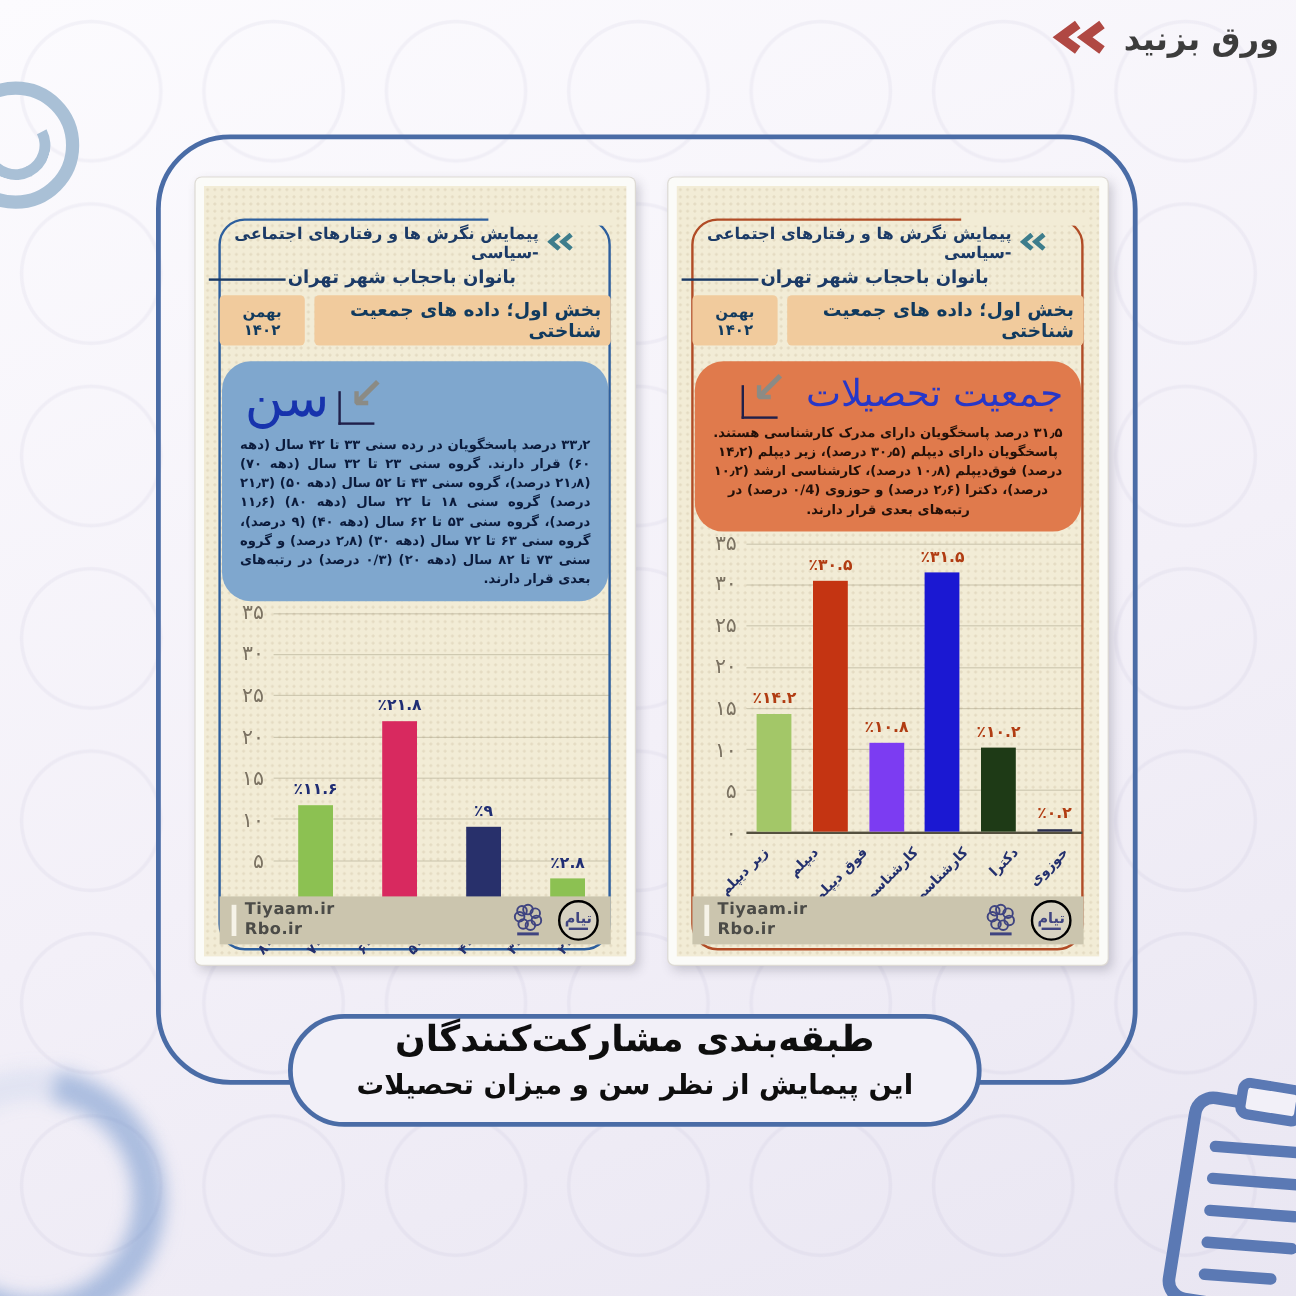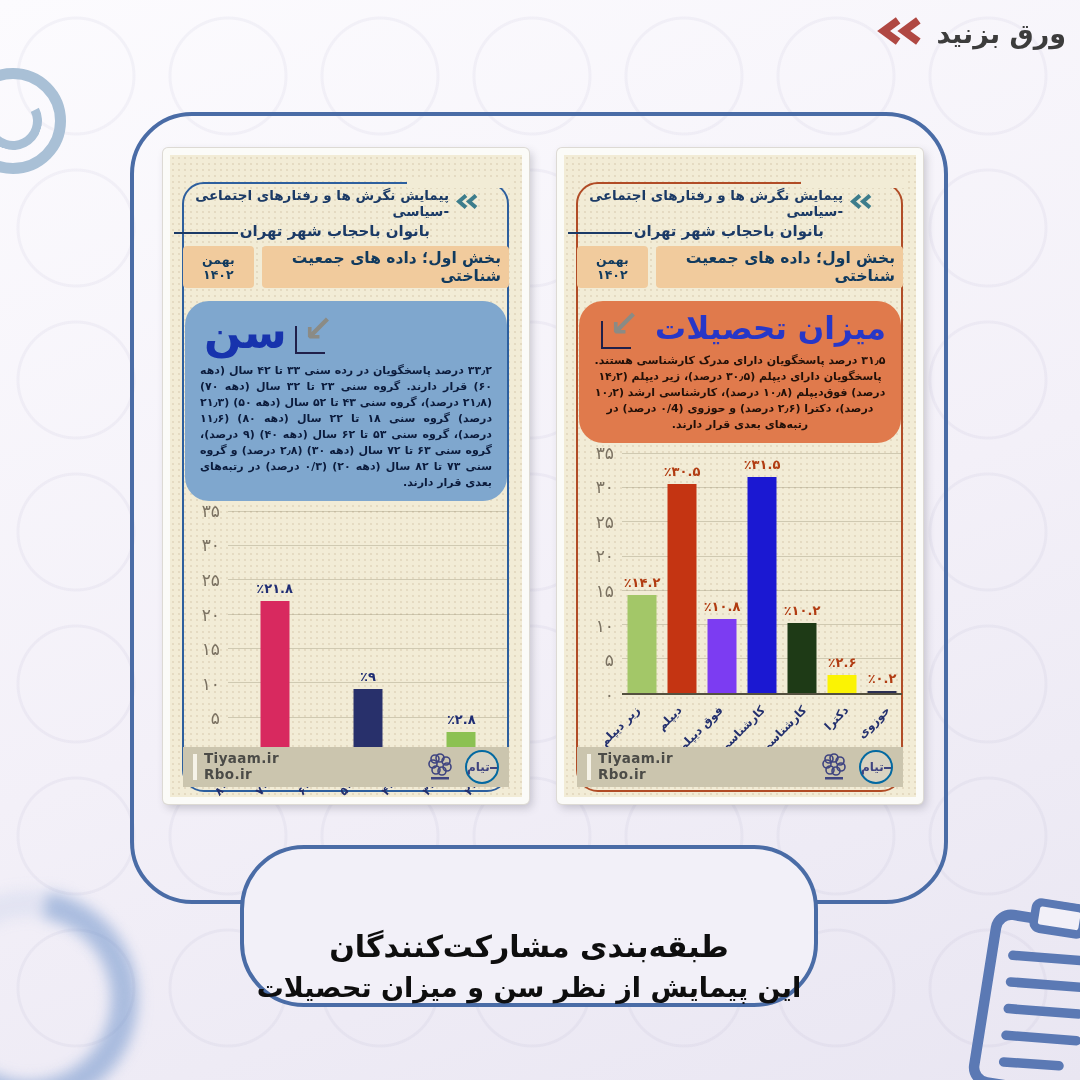--- a/index.html
+++ b/index.html
@@ -22,26 +22,26 @@
     filter:blur(7px); transform:rotate(-35deg); }
   .clipboard { position:absolute; right:-40px; top:900px; transform:rotate(9deg); }
 
   
   .flip { position:absolute; top:16px; right:14px; display:flex; align-items:center; gap:9px; z-index:6; }
   .flip-text { font-size:27px; font-weight:bold; color:#3c3c3c; }
 
   
   .big-frame { position:absolute; left:130px; top:112px; width:818px; height:792px;
     border:4px solid #4a6ca6; border-radius:62px; z-index:1; }
-  .caption { position:absolute; left:240px; top:845px; width:578px; height:162px;
+  .caption { position:absolute; left:240px; top:845px; width:578px; height:94px;
     background:#f2f0f8; border:4px solid #4a6ca6; border-radius:64px; z-index:5;
-    display:flex; flex-direction:column; align-items:center; justify-content:flex-end; gap:8px; }
+    display:flex; flex-direction:column; align-items:center; justify-content:flex-start; gap:8px; }
   .caption div { direction:rtl; color:#0e0e0e; font-weight:bold; }
   .caption-l1 { font-size:30px; }
-  .caption-l2 { font-size:27px; }
+  .caption-l2 { font-size:23px; }
 
   
   .card { position:absolute; top:148px; width:366px; height:656px; background:#fbfbf8;
     border-radius:5px; padding:7px; z-index:3;
     box-shadow:0 0 0 1px #dddad4, 3px 4px 9px rgba(60,60,80,0.25); }
   .card-age { left:163px; --accent:#2d5f9e; }
   .card-education { left:557px; --accent:#b14c26; }
   .card-inner { position:relative; width:100%; height:100%; background-color:#f2ecd6;
     background-image:radial-gradient(rgba(135,105,60,0.13) 1px, transparent 1.4px); background-size:6px 6px;
     overflow:hidden; }
@@ -61,21 +61,21 @@
   .chip-section { font-size:15.5px; padding:3px 8px; }
   .chip-date { font-size:12.5px; padding:3px 7px; display:flex; align-items:center;text-align:center; }
 
   
   .panel { margin:13px 15px 0; border-radius:24px; padding:8px 15px 10px; direction:rtl; }
   .card-age .panel { background:#7fa7ce; }
   .card-education .panel { background:#e07a4c; }
   .panel-title-row { display:flex; align-items:center; gap:12px; }
   .card-age .panel-title-row { flex-direction:row; padding-left:4px; padding-right:10px; justify-content:flex-start; direction:ltr; }
   .card-education .panel-title-row { flex-direction:row-reverse; justify-content:flex-start; direction:ltr; }
-  .panel-title { font-weight:bold; line-height:1.1; }
+  .panel-title { font-weight:normal; line-height:1.1; }
   .card-age .panel-title { font-size:44px; color:#1733ad; }
   .card-education .panel-title { font-size:31px; color:#2737c8; }
   .arrow-box { position:relative; width:38px; height:38px; display:inline-block; }
   .arrow-glyph { position:absolute; top:-6px; left:4px; font-size:36px; font-weight:bold; color:#8b8b85; }
   .arrow-box::after { content:''; position:absolute; left:-4px; bottom:-2px; width:28px; height:26px;
     border-left:2.5px solid #20204a; border-bottom:2.5px solid #20204a; }
   .panel-body { margin-top:6px; font-size:11px; font-weight:bold; line-height:1.45; text-align:justify; }
   .card-age .panel-body { color:#0b1b3c; }
   .card-education .panel-body { color:#221008; text-align:center; }
 
@@ -96,22 +96,22 @@
     transform:rotate(-45deg); direction:rtl; white-space:nowrap;
     font-size:11.5px; font-weight:bold; color:#23306e; }
 
   
   .footer-bar { position:absolute; left:13px; right:13px; bottom:10px; height:40px; background:#cbc5ae;
     display:flex; align-items:center; justify-content:space-between; padding:0 10px; }
   .sites { display:flex; align-items:center; gap:7px; direction:ltr; }
   .site-tick { width:4px; height:26px; background:#f6f3e8; }
   .site-lines { font-size:13.5px; font-weight:bold; color:#4b4b47; line-height:1.15; letter-spacing:.4px; }
   .logos { display:flex; align-items:center; gap:8px; }
-  .logo-circle { width:34px; height:34px; border-radius:50%; border:2px solid #0369a1;
-    display:flex; align-items:center; justify-content:center; flex-direction:row; background:rgba(255,255,255,0.25); }
+  .logo-circle { width:34px; height:34px; border-radius:50%; border:2px solid #000000;
+    display:flex; align-items:center; justify-content:center; flex-direction:column; background:rgba(255,255,255,0.25); }
   .logo-circle .fa { font-size:12px; font-weight:bold; color:#3f4480; direction:rtl; line-height:1; }
   .logo-circle .rule { width:16px; height:1.5px; background:#3f4480; margin-top:2px; }
 </style>
 </head>
 <body>
 
 <div class="stage">
 
   <div class="ring-tl"></div>
   <div class="swirl-bl"></div>
@@ -185,20 +185,24 @@
             </div>
             <div class="plot">
               <div class="gridline" style="top: 0%;"></div>
               <div class="gridline" style="top: 14.2857%;"></div>
               <div class="gridline" style="top: 28.5714%;"></div>
               <div class="gridline" style="top: 42.8571%;"></div>
               <div class="gridline" style="top: 57.1429%;"></div>
               <div class="gridline" style="top: 71.4286%;"></div>
               <div class="gridline" style="top: 85.7143%;"></div>
               <div class="slots">
+                <div class="slot">
+                  <div class="bar" style="height: max(2px, 33.1429%); background: rgb(140, 193, 82);"></div>
+                  <div class="vlabel" style="bottom: calc(33.1429% + 5px); color: rgb(31, 45, 116);">٪۱۱.۶</div>
+                </div>
                 <div class="slot">
                   <div class="bar" style="height: max(2px, 62.2857%); background: rgb(216, 41, 95);"></div>
                   <div class="vlabel" style="bottom: calc(62.2857% + 5px); color: rgb(31, 45, 116);">٪۲۱.۸</div>
                 </div>
                 <div class="slot">
                   <div class="bar" style="height: max(2px, 25.7143%); background: rgb(40, 48, 107);"></div>
                   <div class="vlabel" style="bottom: calc(25.7143% + 5px); color: rgb(31, 45, 116);">٪۹</div>
                 </div>
                 <div class="slot">
                   <div class="bar" style="height: max(2px, 8%); background: rgb(140, 193, 82);"></div>
@@ -281,21 +285,21 @@
         </div>
         <div class="hrow2"><span class="dash"></span><span>بانوان باحجاب شهر تهران</span></div>
         <div class="hrow3">
           <span class="chip chip-section">بخش اول؛ داده های جمعیت شناختی</span>
           <span class="chip chip-date">بهمن ۱۴۰۲</span>
         </div>
       </div>
 
       <div class="panel">
         <div class="panel-title-row">
-          <span class="panel-title">میزان تحصیلات</span>
+          <span class="panel-title">جمعیت تحصیلات</span>
           <span class="arrow-box">
               <span class="arrow-glyph">↙</span>
             </span>
         </div>
         <div class="panel-body">۳۱٫۵ درصد پاسخگویان دارای مدرک کارشناسی هستند. پاسخگویان دارای دیپلم (۳۰٫۵ درصد)، زیر دیپلم (۱۴٫۲ درصد) فوق‌دیپلم (۱۰٫۸ درصد)، کارشناسی ارشد (۱۰٫۲ درصد)، دکترا (۲٫۶ درصد) و حوزوی (۰/4 درصد) در رتبه‌های بعدی قرار دارند.</div>
       </div>
 
       <div class="chart-block">
         <div class="chart-wrap">
             <div class="yaxis">
@@ -329,24 +333,20 @@
                   <div class="bar" style="height: max(2px, 30.8571%); background: rgb(124, 60, 242);"></div>
                   <div class="vlabel" style="bottom: calc(30.8571% + 5px); color: rgb(177, 60, 18);">٪۱۰.۸</div>
                 </div>
                 <div class="slot">
                   <div class="bar" style="height: max(2px, 90%); background: rgb(27, 24, 210);"></div>
                   <div class="vlabel" style="bottom: calc(90% + 5px); color: rgb(177, 60, 18);">٪۳۱.۵</div>
                 </div>
                 <div class="slot">
                   <div class="bar" style="height: max(2px, 29.1429%); background: rgb(30, 58, 22);"></div>
                   <div class="vlabel" style="bottom: calc(29.1429% + 5px); color: rgb(177, 60, 18);">٪۱۰.۲</div>
-                </div>
-                <div class="slot">
-                  <div class="bar" style="height: max(2px, 7.42857%); background: rgb(251, 243, 3);"></div>
-                  <div class="vlabel" style="bottom: calc(7.42857% + 5px); color: rgb(177, 60, 18);">٪۲.۶</div>
                 </div>
                 <div class="slot">
                   <div class="bar" style="height: max(2px, 0.571429%); background: rgb(42, 46, 82);"></div>
                   <div class="vlabel" style="bottom: calc(0.571429% + 5px); color: rgb(177, 60, 18);">٪۰.۲</div>
                 </div>
               </div>
             </div>
           </div>
         <div class="xlabels">
             <div class="xslot">

